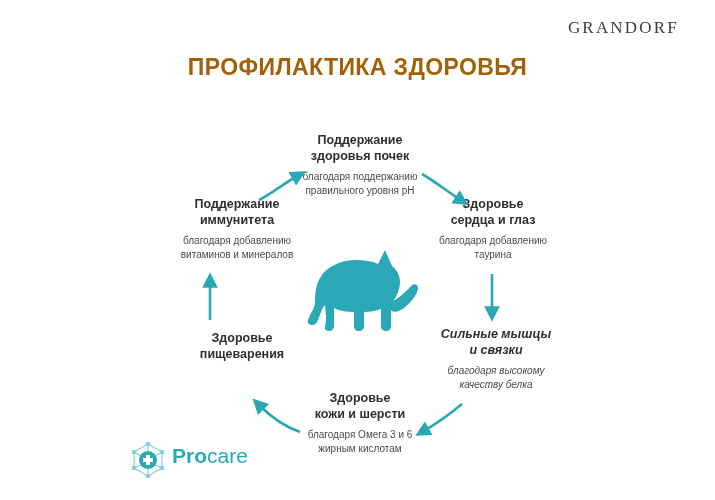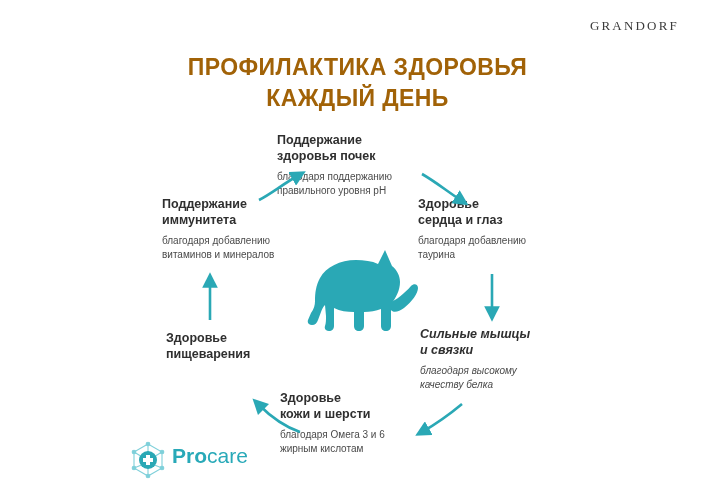--- a/index.html
+++ b/index.html
@@ -12,21 +12,21 @@
     color: #333333;
     position: relative;
     overflow: hidden;
   }
 
   #brand {
     position: absolute;
     top: 18px;
     right: 36px;
     font-family: "Liberation Serif", serif;
-    font-size: 13px;
+    font-size: 17px;
     letter-spacing: 2.2px;
     color: #3b3b3b;
     font-weight: 400;
   }
 
   #title {
     position: absolute;
     top: 52px;
     left: 0;
     width: 715px;
@@ -34,20 +34,21 @@
     font-size: 23px;
     font-weight: bold;
     letter-spacing: 0.4px;
     color: #a16207;
     line-height: 1.35;
   }
   #title .l2 { display: block; }
 
   .node {
     position: absolute;
+    text-align: center;
   }
   .node .n-title {
     font-size: 12.5px;
     font-weight: bold;
     color: #2f2f2f;
     line-height: 1.3;
     white-space: pre-line;
   }
   .node .n-sub {
     margin-top: 5px;
@@ -96,21 +97,20 @@
   #procare .pc-text b { font-weight: bold; margin-top: 16px; }
   #procare .pc-text i { font-style: normal; font-weight: normal; }
 </style>
 </head>
 <body>
 
 <div id="brand">GRANDORF</div>
 
 <div id="title">
   <span class="l1">ПРОФИЛАКТИКА ЗДОРОВЬЯ</span>
-  <span class="l2">КАЖДЫЙ ДЕНЬ</span>
 </div>
 
 <div class="node" id="node-kidney">
   <div class="n-title">Поддержание
 здоровья почек</div>
   <div class="n-sub">благодаря поддержанию
 правильного уровня pH</div>
 </div>
 
 <div class="node" id="node-heart">

